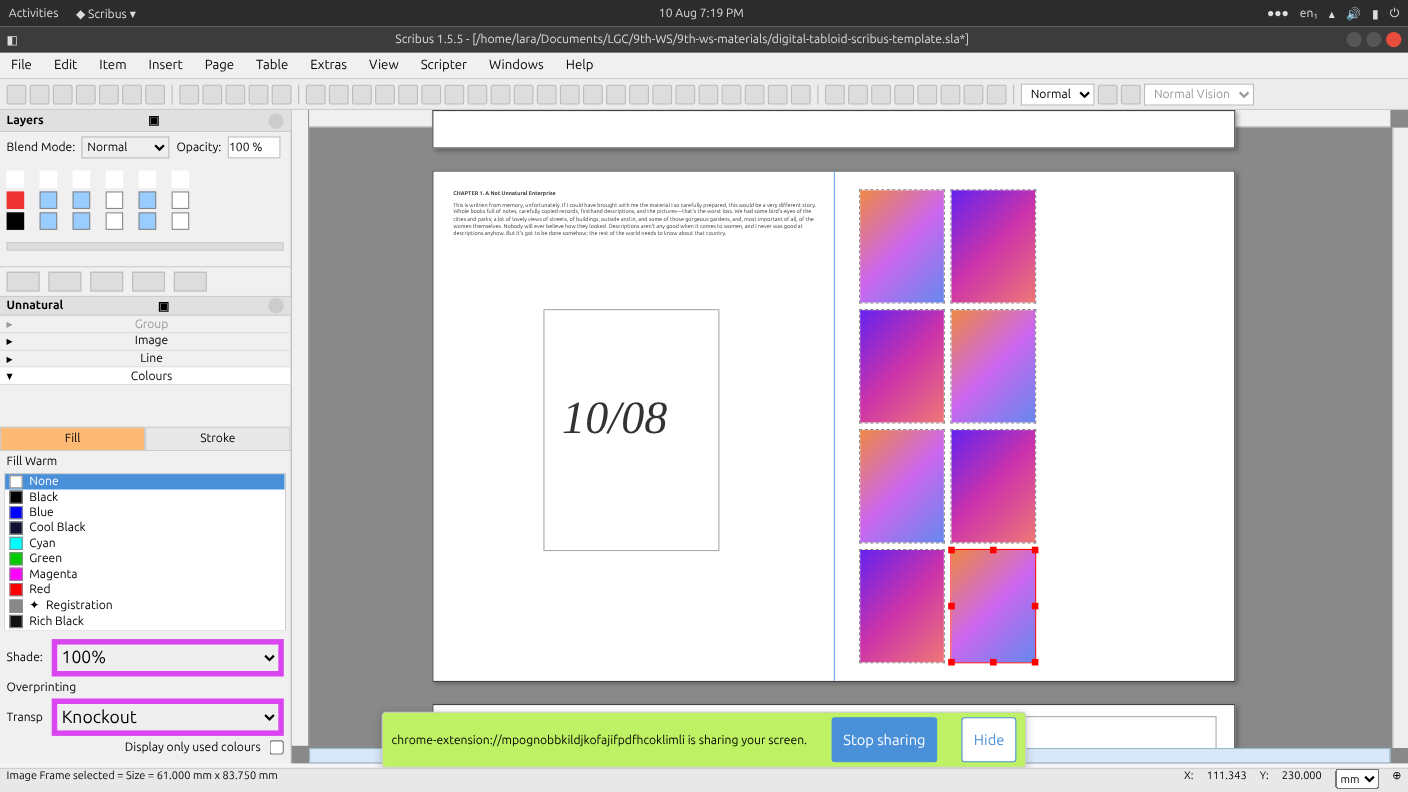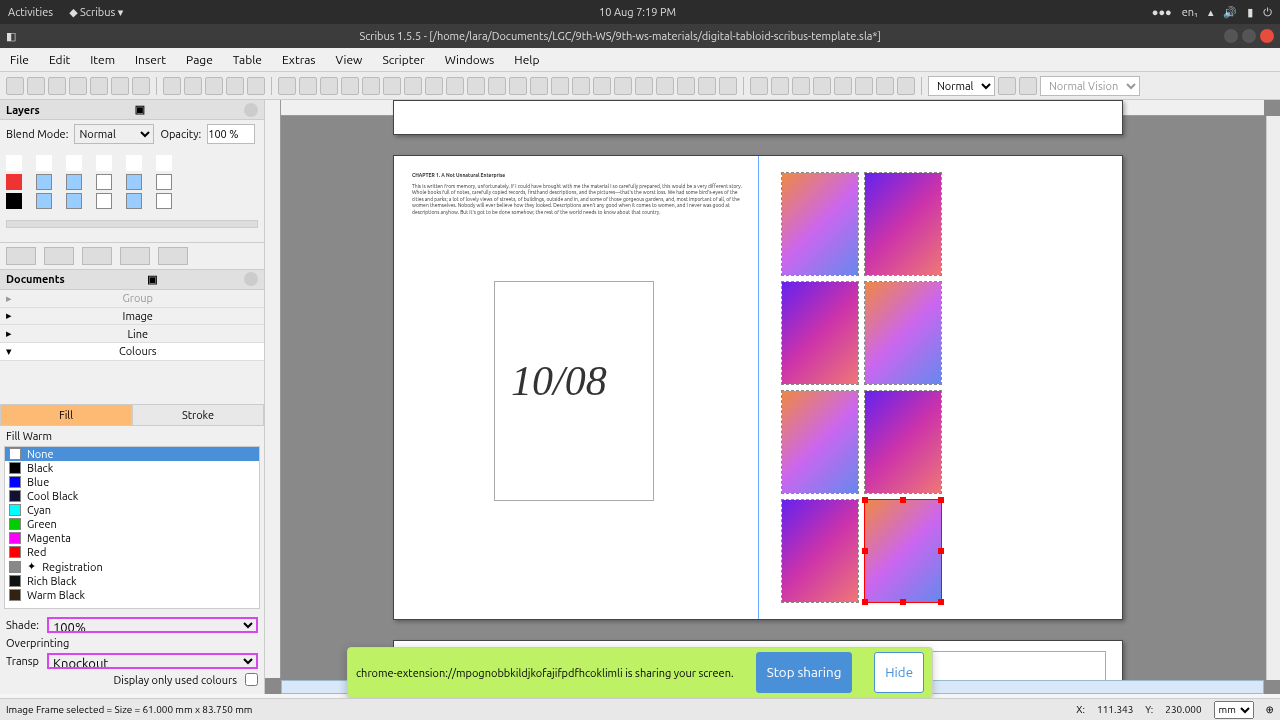--- a/index.html
+++ b/index.html
@@ -57,39 +57,39 @@
 .proptab { flex: 1; text-align: center; font-size: 11px; padding: 4px; border: 1px solid #ccc; background: #e8e8e8; }
 .proptab.active { background: #fdba74; }
 .proprowfield { display: flex; align-items: center; font-size: 11px; padding: 4px 6px; gap: 8px; }
 .proprowfield select { flex: 1; height: 20px; font-size: 11px; border: 1px solid #bbb; }
 .colorlist { border: 1px solid #ccc; margin: 0 4px; height: 165px; overflow-y: auto; font-size: 11px; background: #fff; }
 .coloritem { display: flex; align-items: center; gap: 6px; padding: 1px 4px; }
 .coloritem.sel { background: #4a90d9; color: #fff; }
 .colorswatch { width: 12px; height: 12px; border: 1px solid #888; }
 .extras { padding: 4px 6px; font-size: 11px; }
 .extras .erow { display: flex; align-items: center; gap: 8px; margin: 4px 0; }
-.extras select { flex: 1; height: 16px; font-size: 13px; border: 2px solid #d946ef; }
+.extras select { flex: 1; height: 34px; font-size: 16px; border: 5px solid #d946ef; }
 
 
 .canvas { flex: 1; background: #898989; position: relative; overflow: hidden; }
 .ruler-h { position: absolute; top: 0; left: 0; right: 16px; height: 16px; background: #f0f0f0; border-bottom: 1px solid #999; font-size: 7px; }
 .ruler-v { position: absolute; top: 0; left: 0; bottom: 16px; width: 16px; background: #f0f0f0; border-right: 1px solid #999; }
 .page { position: absolute; background: #fff; border: 1px solid #444; box-shadow: 2px 2px 4px rgba(0,0,0,0.3); }
 .textcol { position: absolute; font-size: 5px; line-height: 1.3; color: #333; overflow: hidden; }
 .bigdate { position: absolute; font-size: 42px; font-style: italic; font-weight: 300; font-family: Georgia, serif; color: #333; }
 .imgcell { position: absolute; border: 1px dashed #888; }
 .imgcell.sel { border: 1px solid red; }
 .imgplaceholder { width: 100%; height: 100%; background: linear-gradient(135deg, #e84, #c6e, #68e); }
 .imgplaceholder.b { background: linear-gradient(135deg, #62e, #c3a, #e77); }
 .guide { position: absolute; background: #6af; }
 .guide.v { width: 1px; height: 100%; }
 .handle { position: absolute; width: 6px; height: 6px; background: red; }
 
 
-.statusbar { position: absolute; bottom: 0; left: 0; right: 0; height: 22px; background: #e8e8e8; border-top: 1px solid #ccc; display: flex; align-items: center; font-size: 10px; padding: 0 6px; gap: 12px; }
+.statusbar { position: absolute; bottom: 0; left: 0; right: 0; height: 22px; background: #e8e8e8; border-top: 1px solid #ccc; display: flex; align-items: flex-start; font-size: 10px; padding: 0 6px; gap: 12px; }
 
 
 .sharebar { position: absolute; bottom: 22px; left: 50%; transform: translateX(-50%); background: #bef264; border: 1px solid #ccc; border-radius: 4px; padding: 4px 8px; display: flex; align-items: center; gap: 22px; font-size: 11px; box-shadow: 0 2px 8px rgba(0,0,0,0.2); }
 .sharebtn { padding: 12px 10px; border-radius: 3px; border: 1px solid #4a90d9; background: #fff; color: #4a90d9; }
 .sharebtn.stop { background: #4a90d9; color: #fff; }
 </style>
 </head>
 <body>
 
 <div class="sysbar">
@@ -232,21 +232,21 @@
         <div class="smallbtn"></div>
         <div class="smallbtn"></div>
         <div class="smallbtn"></div>
         <div class="smallbtn"></div>
         <div class="smallbtn"></div>
       </div>
     </div>
 
     <div class="props">
       <div class="panelhdr">
-        <span>Documents</span>
+        <span>Unnatural</span>
         <span style="margin-left:auto;margin-right:4px">▣</span>
         <div class="pclose"></div>
       </div>
       <div class="proprow gray">
           <span style="margin-right:auto;margin-left:6px">▸</span>
           <span style="margin-right:auto">Group</span>
         </div>
       <div class="proprow">
           <span style="margin-right:auto;margin-left:6px">▸</span>
           <span style="margin-right:auto">Image</span>

